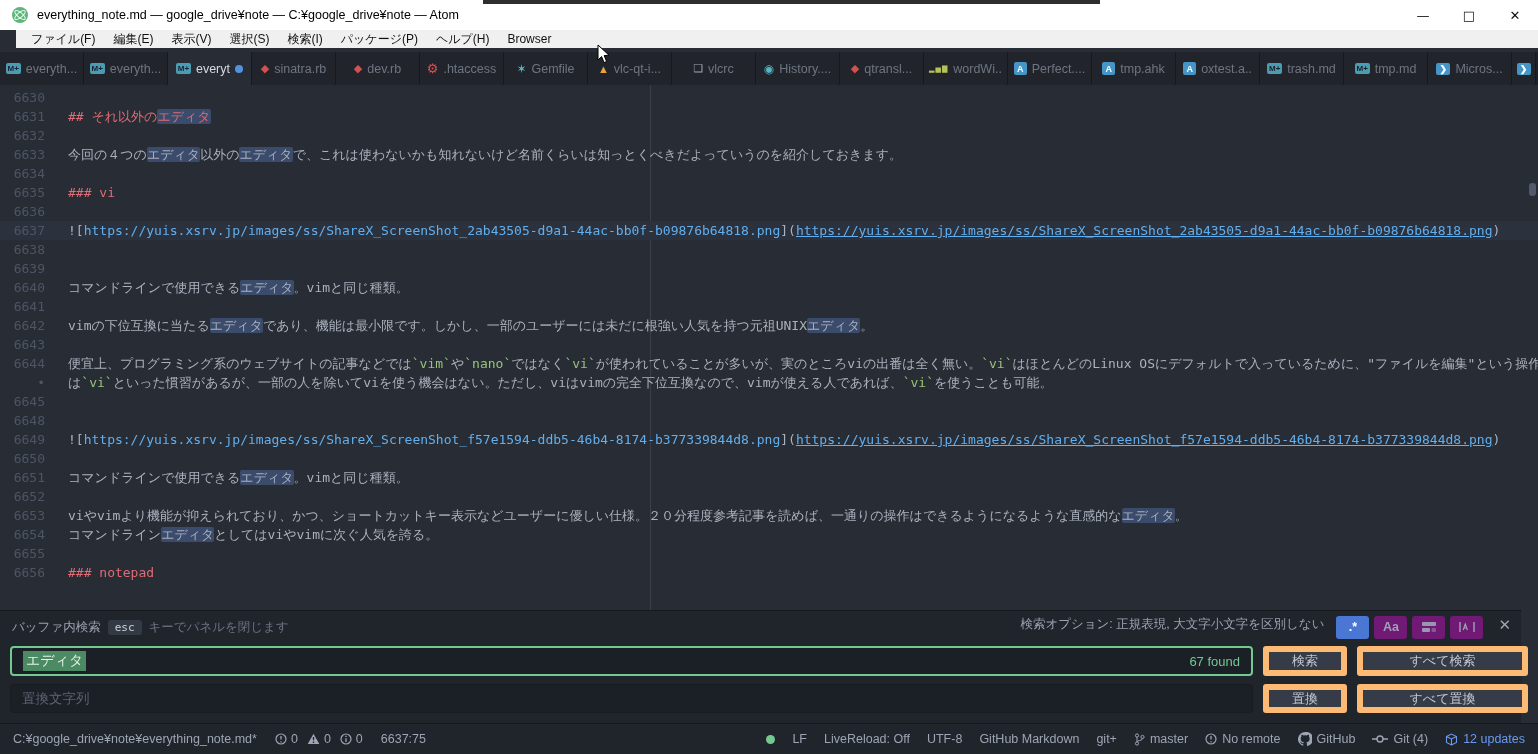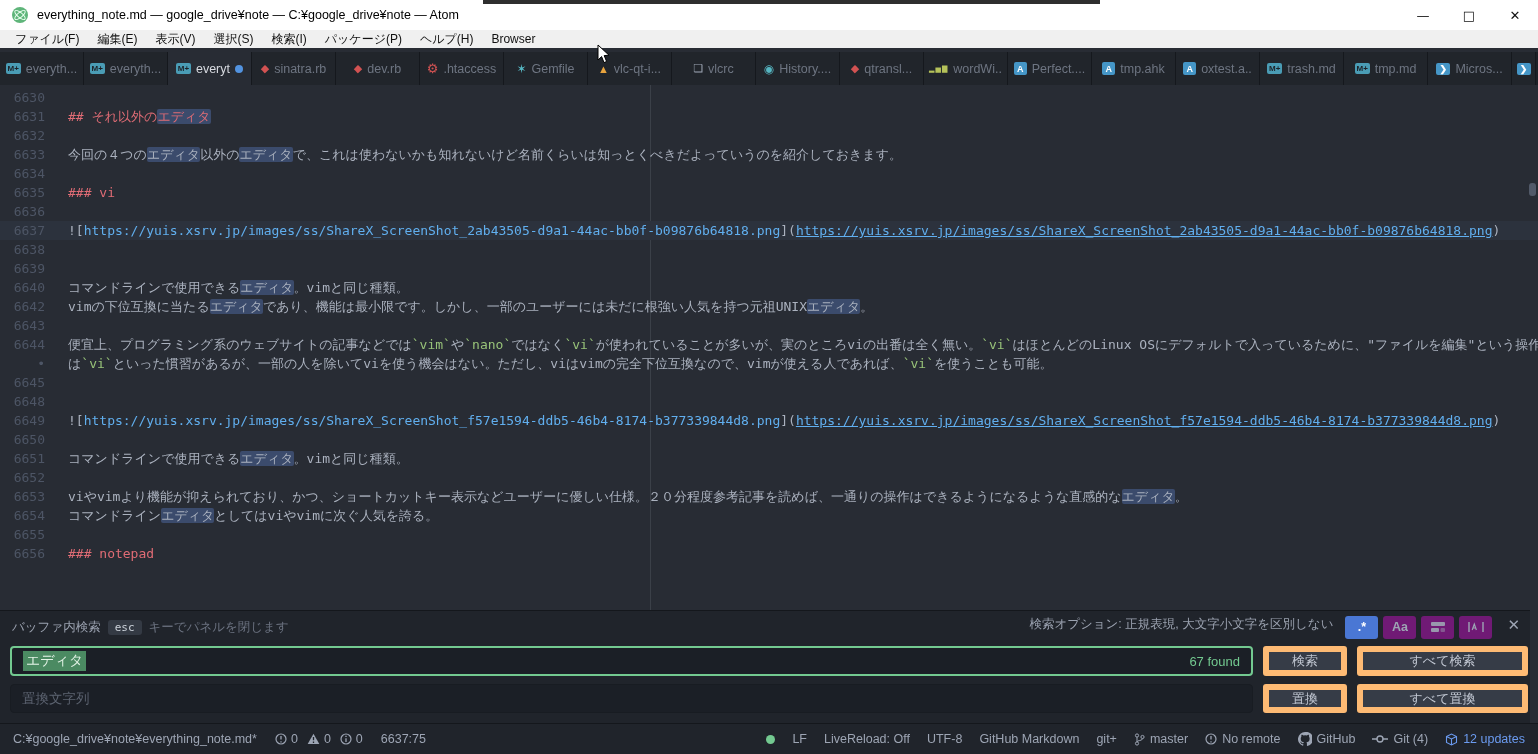--- a/index.html
+++ b/index.html
@@ -15,21 +15,21 @@
   .atom-logo::before, .atom-logo::after { content:""; position:absolute; left:1px; right:1px; top:5px; bottom:5px;
     border:1px solid #eafff0; border-radius:50%; }
   .atom-logo::before { transform:rotate(40deg); }
   .atom-logo::after  { transform:rotate(-40deg); }
   .title-text { margin-left:9px; font-size:12.5px; color:#000; white-space:nowrap; }
   .win-controls { margin-left:auto; display:flex; height:100%; }
   .win-btn { width:46px; height:100%; display:flex; align-items:center; justify-content:center;
     font-size:13px; color:#111; font-family:"DejaVu Sans",sans-serif; }
   .artifact-strip { position:absolute; top:0; left:483px; width:617px; height:4px; background:#1c1c1c; opacity:.92; }
   
-  .menubar { position:absolute; top:30px; left:0; right:0; height:18px; background:#f0f0f0;
+  .menubar { position:absolute; top:30px; left:16px; right:0; height:18px; background:#f0f0f0;
     display:flex; align-items:flex-end; padding-left:6px; font-size:12px; color:#111; }
   .menu-item { padding:0 9px; height:100%; display:flex; align-items:center; white-space:nowrap; }
   
   .tabbar { position:absolute; top:52px; left:0; right:0; height:33px; background:#1d2127; display:flex; overflow:hidden; }
   .tab { width:84px; min-width:84px; height:100%; background:#21252b; border-right:1px solid #15181d;
     display:flex; align-items:center; justify-content:center; gap:5px; color:#6e7582; font-size:12.5px; overflow:hidden; }
   .tab.active { background:#282c34; color:#d7dae0; }
   .tab.partial { width:24px; min-width:24px; }
   .tab-label { white-space:nowrap; overflow:hidden; }
   .mod-dot { width:8px; height:8px; min-width:8px; border-radius:50%; background:#5293e0; }
@@ -54,21 +54,21 @@
   .gutter { width:45px; min-width:45px; text-align:right; color:#4d5565; flex:none; }
   .code { padding-left:23px; overflow:hidden; }
   .seg-t { color:#abb2bf; }
   .seg-h { color:#e06c75; }
   .seg-l { color:#61afef; }
   .seg-lu { color:#61afef; text-decoration:underline; }
   .seg-c { color:#98c379; }
   .hl { background:#3b4b6c; border-radius:2px; }
   .scroll-thumb { position:absolute; right:2px; top:98px; width:7px; height:13px; background:#525a69; border-radius:3px; }
   
-  .find-panel { position:absolute; top:610px; left:0; right:8px; height:113px; background:#20242b; border-top:1px solid #14171c; }
+  .find-panel { position:absolute; top:610px; left:0; right:17px; height:113px; background:#20242b; border-top:1px solid #14171c; }
   .fp-row1 { position:absolute; top:5px; left:12px; right:10px; height:22px; display:flex; align-items:center;
     font-size:12.5px; color:#9aa1af; }
   .esc-badge { background:#343a44; color:#ccd2da; border-radius:3px; padding:1px 7px; font-size:11px; margin:0 7px;
     font-family:"DejaVu Sans Mono",monospace; }
   .fp-hint { color:#6b7280; }
   .fp-right { margin-left:auto; display:flex; align-items:flex-start; gap:6px; }
   .fp-options { color:#9aa1af; margin-right:6px; }
   .toggle-btn { width:33px; height:23px; background:#701a75; border-radius:3px; display:flex; align-items:center;
     justify-content:center; color:#9da5b4; font-size:12.5px; font-weight:bold; }
   .toggle-btn.active { background:#4a77d4; color:#fff; }
@@ -210,20 +210,21 @@
       <div class="code-row"><span class="gutter">6631</span><span class="code"><span class="seg-h">## それ以外の</span><span class="seg-h hl">エディタ</span></span></div>
       <div class="code-row"><span class="gutter">6632</span><span class="code"></span></div>
       <div class="code-row"><span class="gutter">6633</span><span class="code"><span class="seg-t">今回の４つの</span><span class="seg-t hl">エディタ</span><span class="seg-t">以外の</span><span class="seg-t hl">エディタ</span><span class="seg-t">で、これは使わないかも知れないけど名前くらいは知っとくべきだよっていうのを紹介しておきます。</span></span></div>
       <div class="code-row"><span class="gutter">6634</span><span class="code"></span></div>
       <div class="code-row"><span class="gutter">6635</span><span class="code"><span class="seg-h">### vi</span></span></div>
       <div class="code-row"><span class="gutter">6636</span><span class="code"></span></div>
       <div class="code-row cur"><span class="gutter">6637</span><span class="code"><span class="seg-t">![</span><span class="seg-l">https://yuis.xsrv.jp/images/ss/ShareX_ScreenShot_2ab43505-d9a1-44ac-bb0f-b09876b64818.png</span><span class="seg-t">](</span><span class="seg-lu">https://yuis.xsrv.jp/images/ss/ShareX_ScreenShot_2ab43505-d9a1-44ac-bb0f-b09876b64818.png</span><span class="seg-t">)</span></span></div>
       <div class="code-row"><span class="gutter">6638</span><span class="code"></span></div>
       <div class="code-row"><span class="gutter">6639</span><span class="code"></span></div>
       <div class="code-row"><span class="gutter">6640</span><span class="code"><span class="seg-t">コマンドラインで使用できる</span><span class="seg-t hl">エディタ</span><span class="seg-t">。vimと同じ種類。</span></span></div>
+      <div class="code-row"><span class="gutter">6641</span><span class="code"></span></div>
       <div class="code-row"><span class="gutter">6642</span><span class="code"><span class="seg-t">vimの下位互換に当たる</span><span class="seg-t hl">エディタ</span><span class="seg-t">であり、機能は最小限です。しかし、一部のユーザーには未だに根強い人気を持つ元祖UNIX</span><span class="seg-t hl">エディタ</span><span class="seg-t">。</span></span></div>
       <div class="code-row"><span class="gutter">6643</span><span class="code"></span></div>
       <div class="code-row"><span class="gutter">6644</span><span class="code"><span class="seg-t">便宜上、プログラミング系のウェブサイトの記事などでは</span><span class="seg-c">`vim`</span><span class="seg-t">や</span><span class="seg-c">`nano`</span><span class="seg-t">ではなく</span><span class="seg-c">`vi`</span><span class="seg-t">が使われていることが多いが、実のところviの出番は全く無い。</span><span class="seg-c">`vi`</span><span class="seg-t">はほとんどのLinux OSにデフォルトで入っているために、"ファイルを編集"という操作に</span></span></div>
       <div class="code-row"><span class="gutter">•</span><span class="code"><span class="seg-t">は</span><span class="seg-c">`vi`</span><span class="seg-t">といった慣習があるが、一部の人を除いてviを使う機会はない。ただし、viはvimの完全下位互換なので、vimが使える人であれば、</span><span class="seg-c">`vi`</span><span class="seg-t">を使うことも可能。</span></span></div>
       <div class="code-row"><span class="gutter">6645</span><span class="code"></span></div>
       <div class="code-row"><span class="gutter">6648</span><span class="code"></span></div>
       <div class="code-row"><span class="gutter">6649</span><span class="code"><span class="seg-t">![</span><span class="seg-l">https://yuis.xsrv.jp/images/ss/ShareX_ScreenShot_f57e1594-ddb5-46b4-8174-b377339844d8.png</span><span class="seg-t">](</span><span class="seg-lu">https://yuis.xsrv.jp/images/ss/ShareX_ScreenShot_f57e1594-ddb5-46b4-8174-b377339844d8.png</span><span class="seg-t">)</span></span></div>
       <div class="code-row"><span class="gutter">6650</span><span class="code"></span></div>
       <div class="code-row"><span class="gutter">6651</span><span class="code"><span class="seg-t">コマンドラインで使用できる</span><span class="seg-t hl">エディタ</span><span class="seg-t">。vimと同じ種類。</span></span></div>
       <div class="code-row"><span class="gutter">6652</span><span class="code"></span></div>

